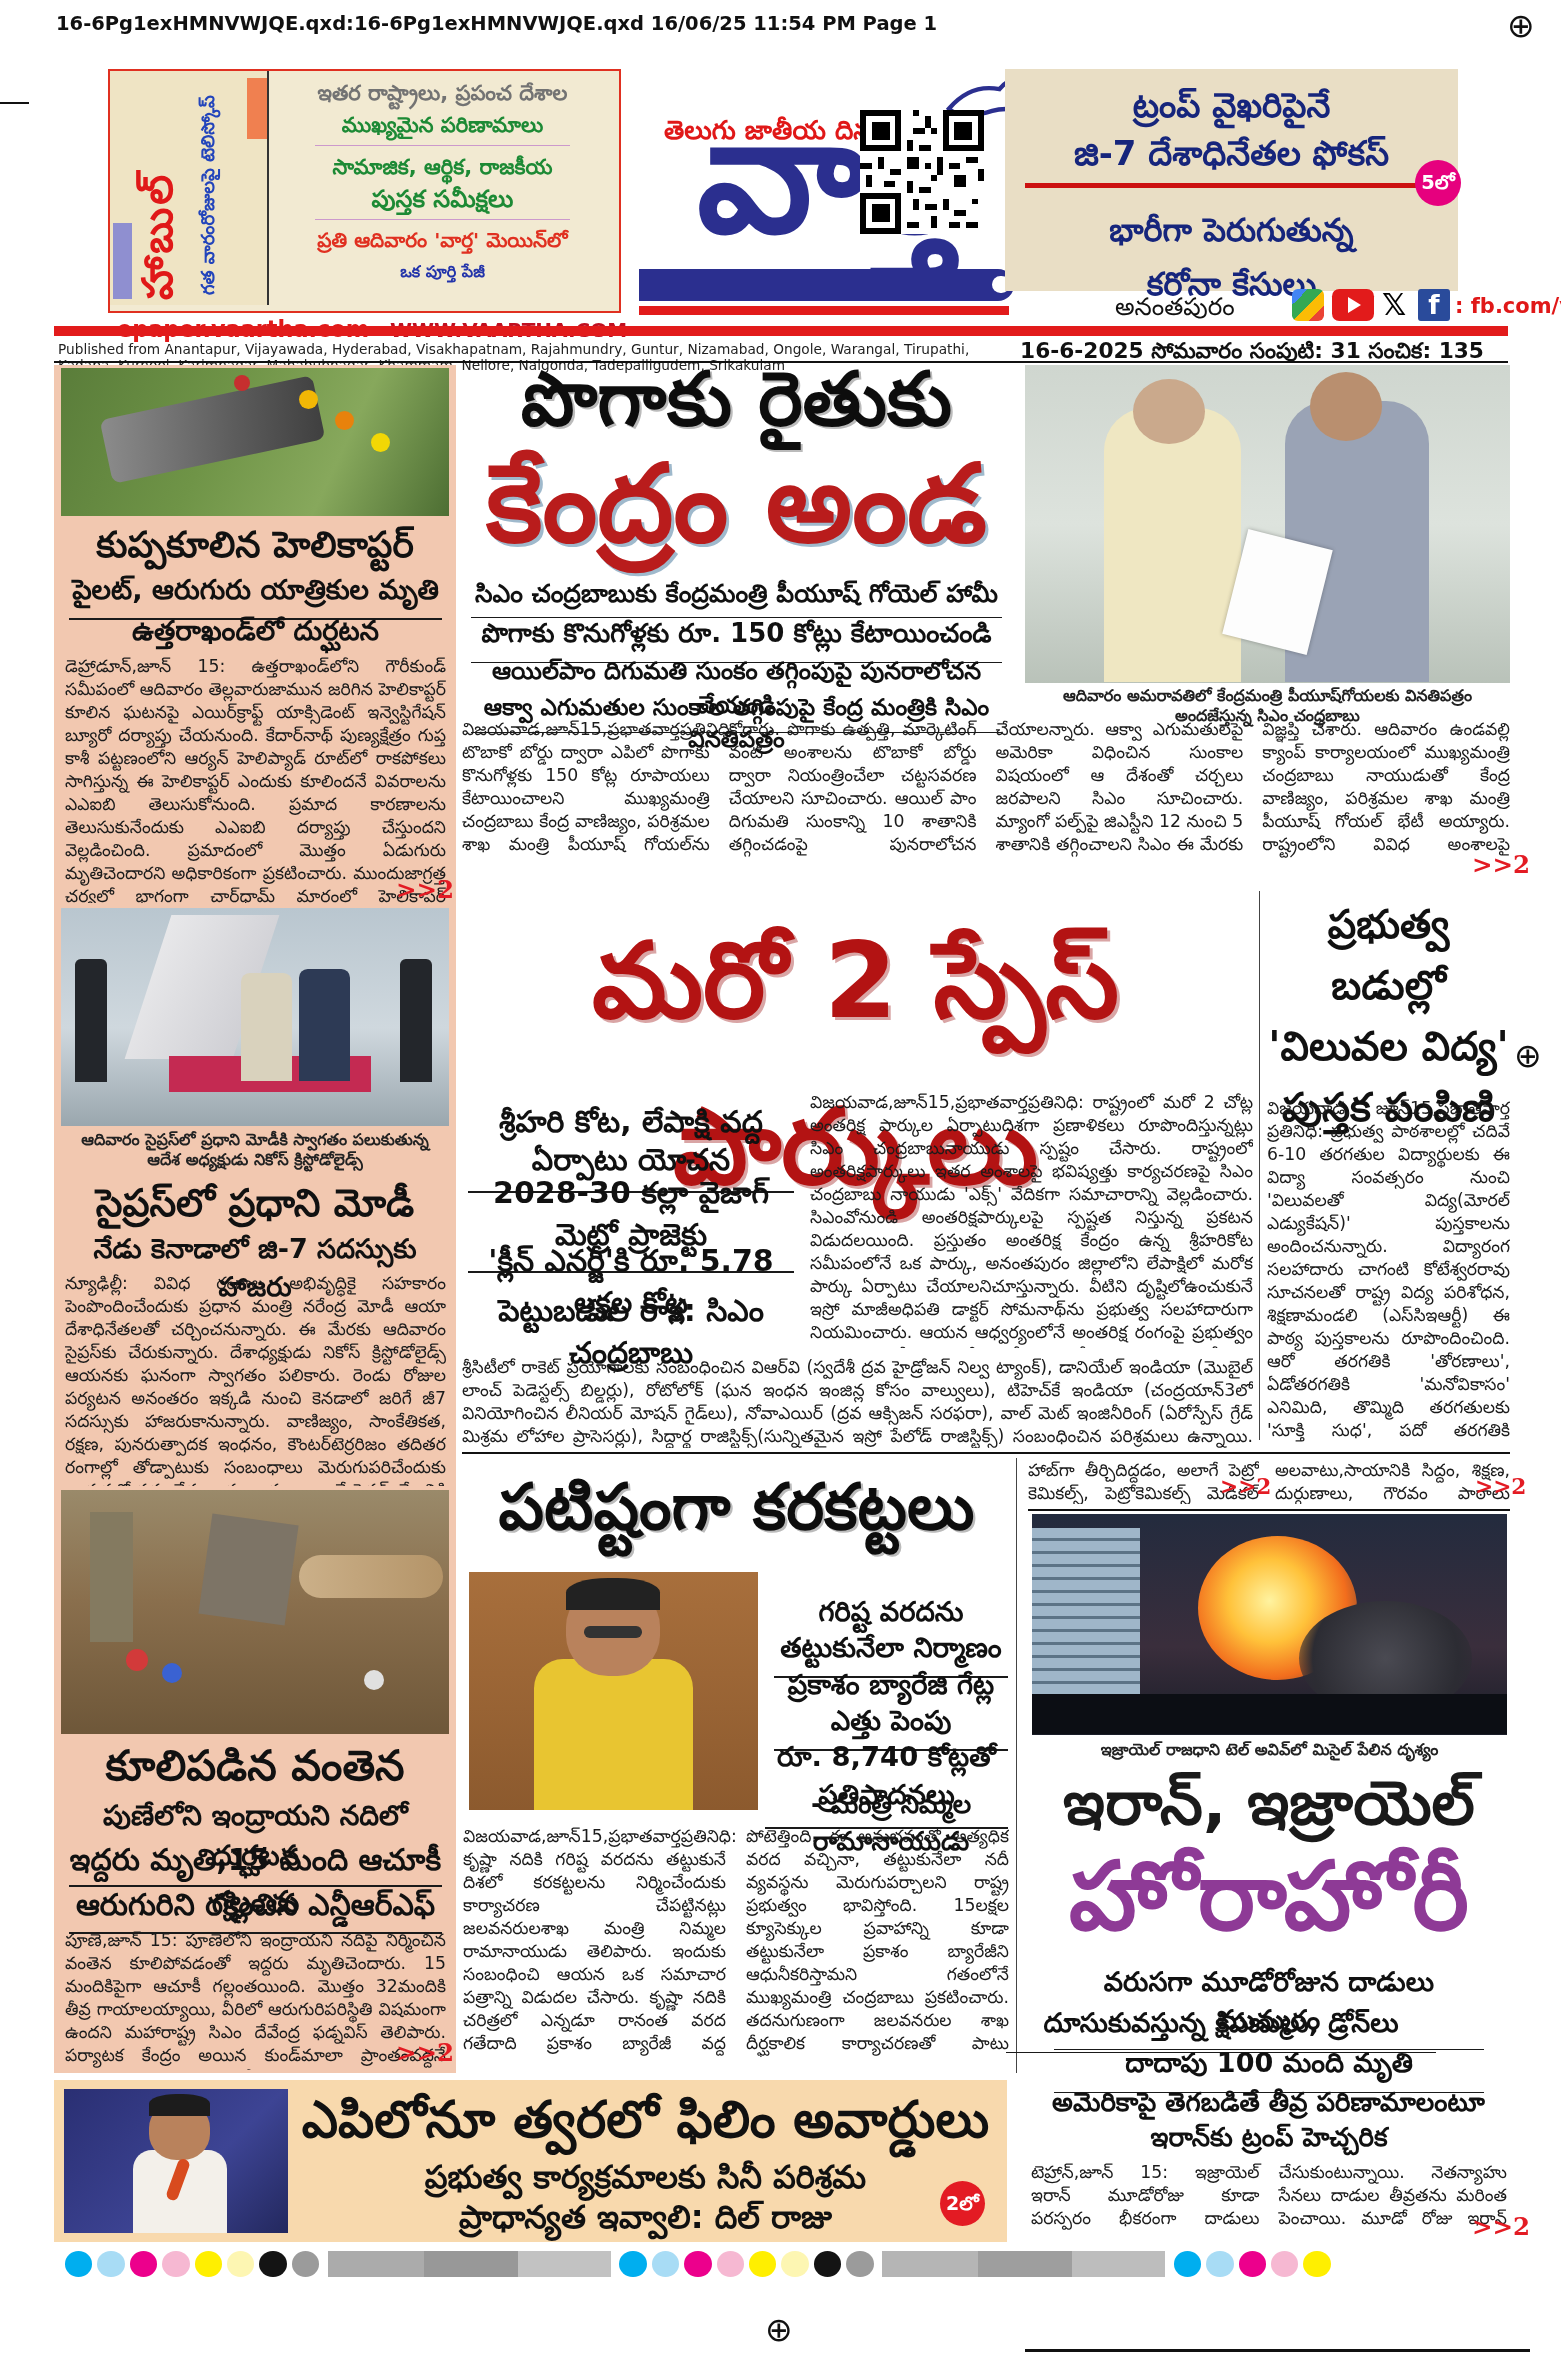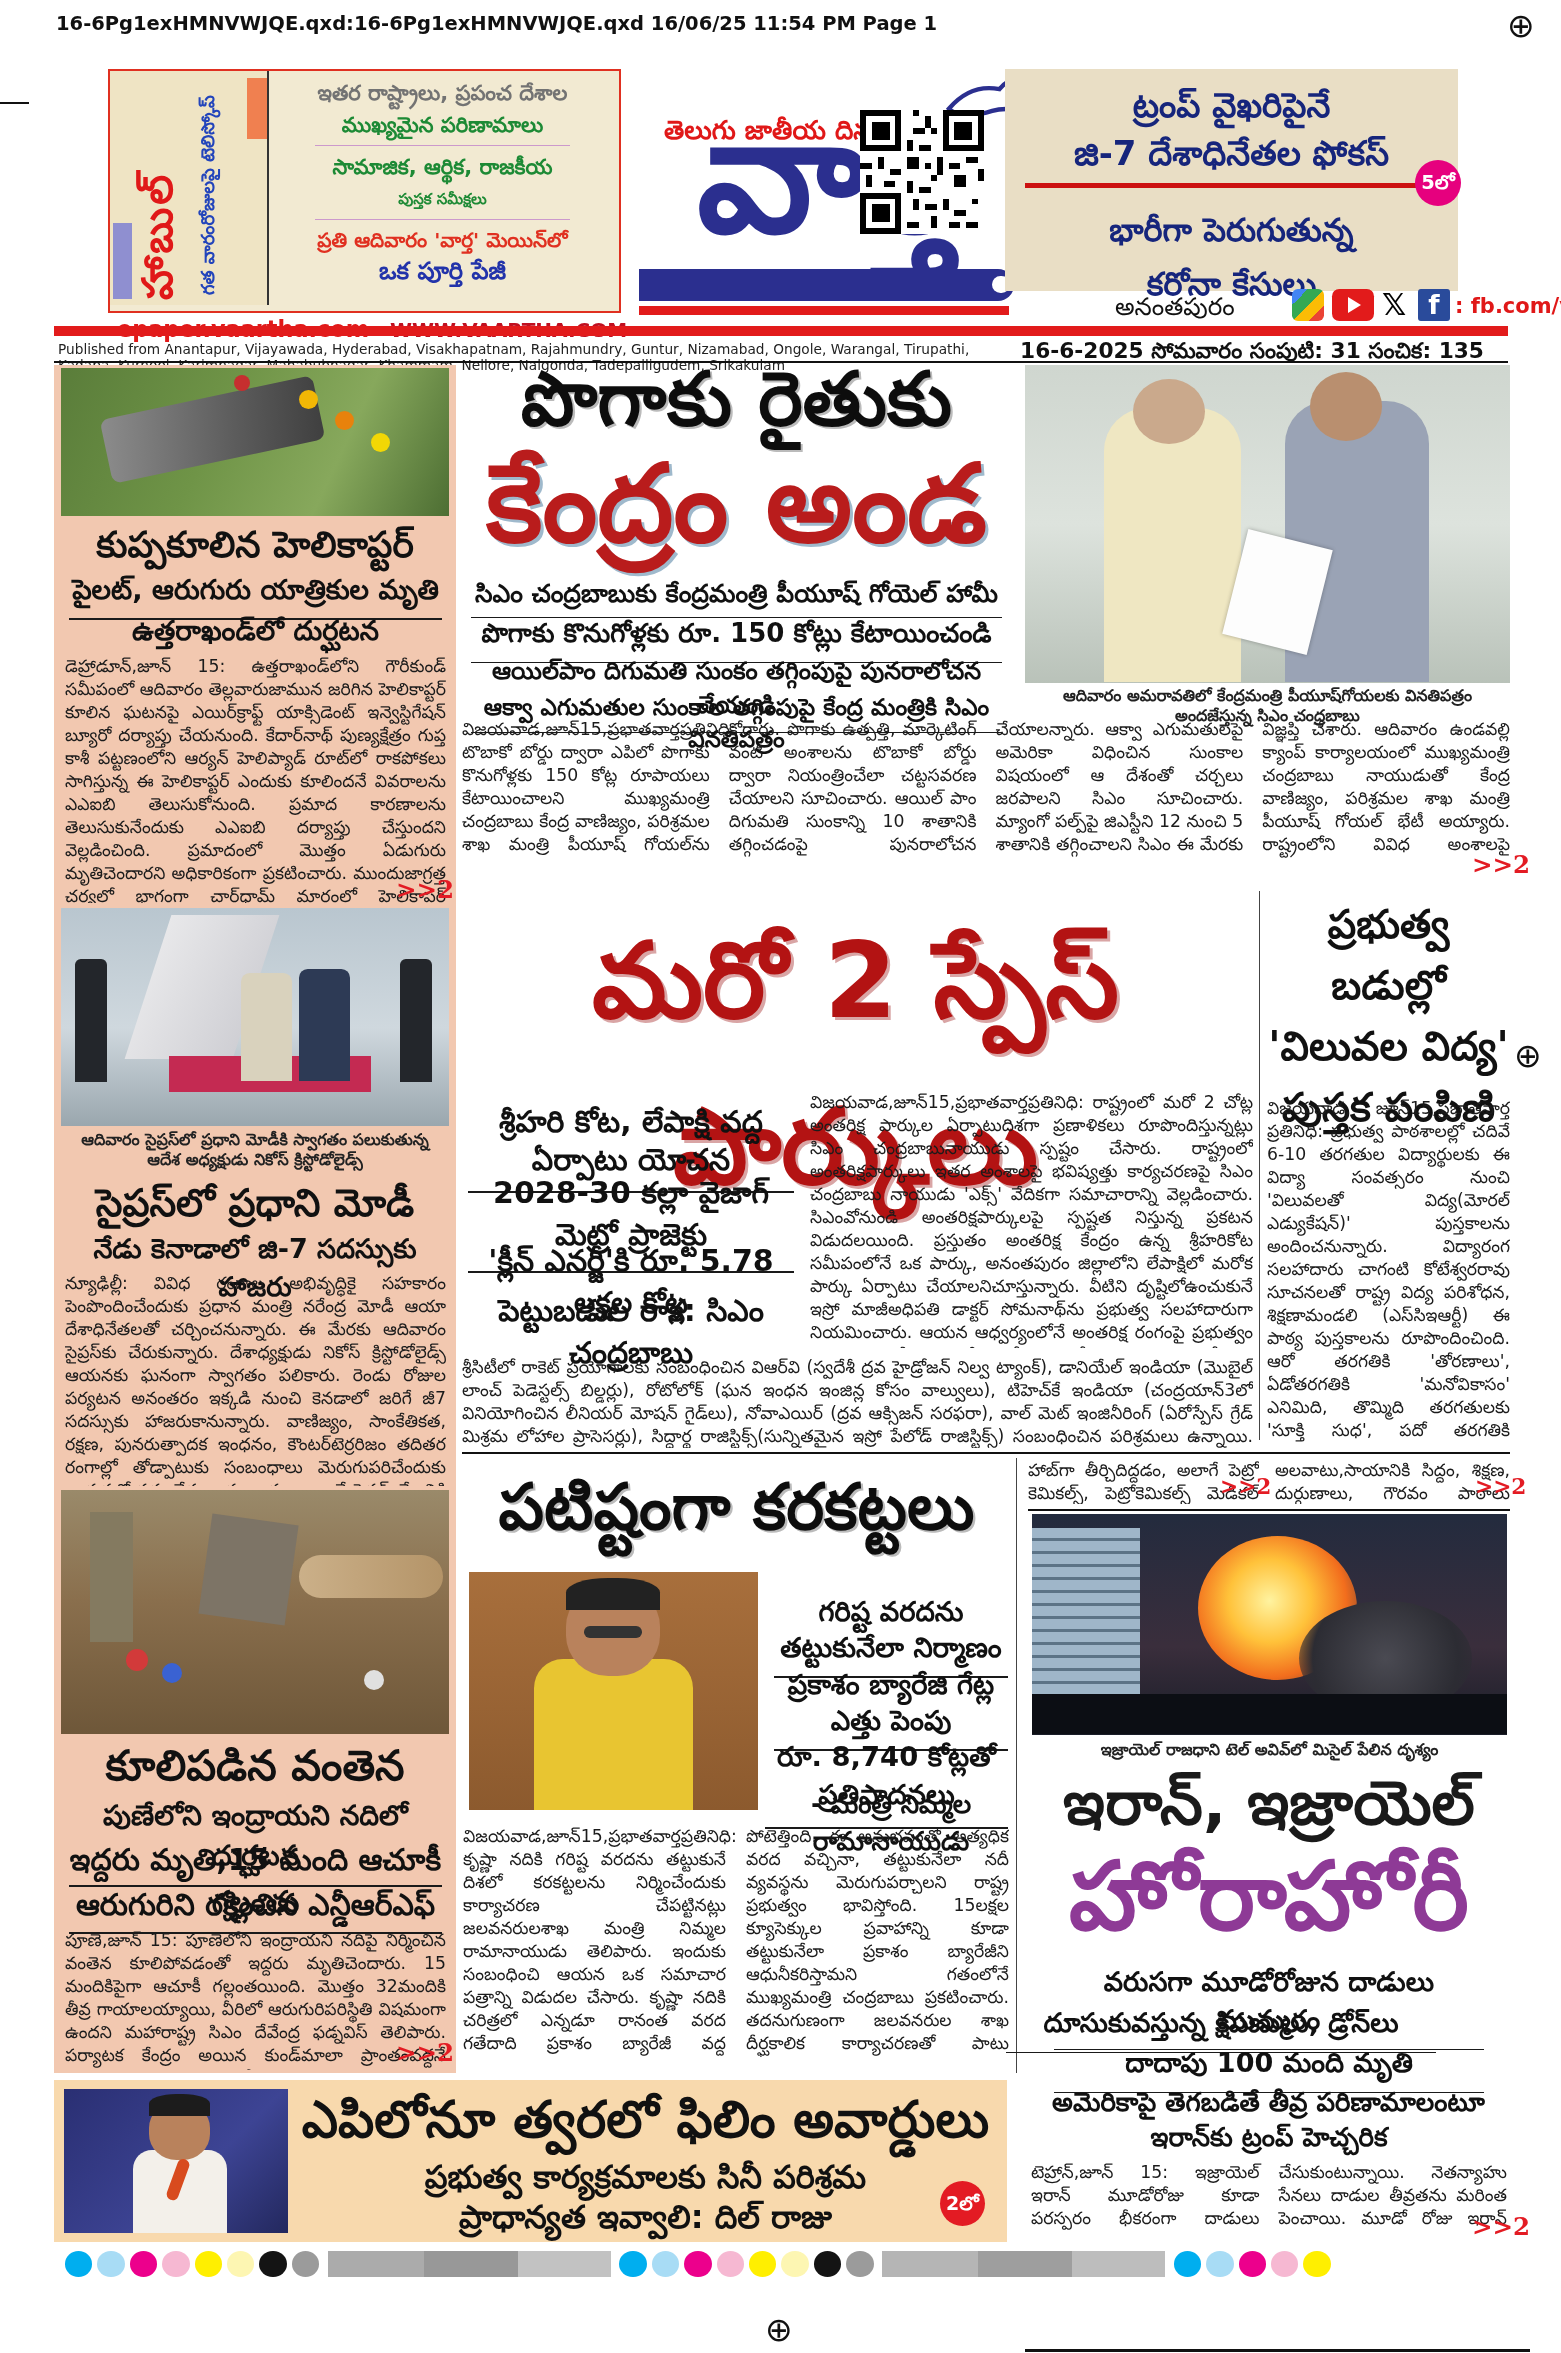--- a/index.html
+++ b/index.html
@@ -31,24 +31,24 @@
     <div class="abs" style="left:137px;top:7.2px;width:20px;height:61px;background:#f08050;"></div>
     <div class="abs" style="left:2.9px;top:152px;width:19px;height:76px;background:#8f8fd0;"></div>
     <div class="abs" style="left:20px;top:4.3px;width:58px;height:225px;writing-mode:vertical-rl;transform:rotate(180deg);font-size:42px;font-weight:900;color:#e01818;letter-spacing:2.9px;">హాబుల్</div>
     <div class="abs" style="left:85px;top:7.2px;width:33px;height:217px;writing-mode:vertical-rl;transform:rotate(180deg);font-size:18px;font-weight:bold;color:#2244bb;">గత వారంరోజులపై టెలిస్కోప్</div>
   </div>
   <div class="abs c" style="left:162px;top:5.8px;width:341px;">
     <div style="font-size:21px;font-weight:bold;color:#737373;line-height:32px;">ఇతర రాష్ట్రాలు, ప్రపంచ దేశాల</div>
     <div style="font-size:21px;font-weight:bold;color:#1d8a35;line-height:32px;">ముఖ్యమైన పరిణామాలు</div>
     <div style="height:1.4px;background:#cc99cc;margin:4.3px 43px;"></div>
     <div style="font-size:21px;font-weight:bold;color:#1d8a35;line-height:32px;">సామాజిక, ఆర్థిక, రాజకీయ</div>
-    <div style="font-size:15px;font-weight:bold;color:#1d8a35;line-height:32px;">పుస్తక సమీక్షలు</div>
+    <div style="font-size:24px;font-weight:bold;color:#1d8a35;line-height:32px;">పుస్తక సమీక్షలు</div>
     <div style="height:1.4px;background:#cc99cc;margin:4.3px 43px;"></div>
     <div style="font-size:20px;font-weight:bold;color:#e03020;line-height:30px;">ప్రతి ఆదివారం 'వార్త' మెయిన్‌లో</div>
-    <div style="font-size:24px;font-weight:900;color:#2233aa;line-height:33px;">ఒక పూర్తి పేజీ</div>
+    <div style="font-size:16px;font-weight:900;color:#2233aa;line-height:33px;">ఒక పూర్తి పేజీ</div>
   </div>
 </div>
 <div class="abs" style="left:117px;top:316px;font-size:22.4px;font-weight:900;color:#e01818;">epaper.vaartha.com</div>
 <div class="abs" style="left:390px;top:318px;font-size:20px;font-weight:900;color:#c01020;">WWW.VAARTHA.COM</div>
 
 <div class="abs" style="left:664px;top:115px;font-size:26px;font-weight:bold;color:#e01818;">తెలుగు జాతీయ దినపత్రిక</div>
 <svg class="abs" style="left:938px;top:69px;" width="94" height="65" viewBox="0 0 130 90">
   <path d="M15 55 Q45 20 85 28 Q100 10 118 12 Q112 26 100 32 Q118 40 125 60 Q95 52 75 58 Q50 66 30 62 Q20 60 15 55 Z" fill="none" stroke="#2b2f8f" stroke-width="6"></path>
   <circle cx="108" cy="22" r="4" fill="#2b2f8f"></circle>
 </svg>

